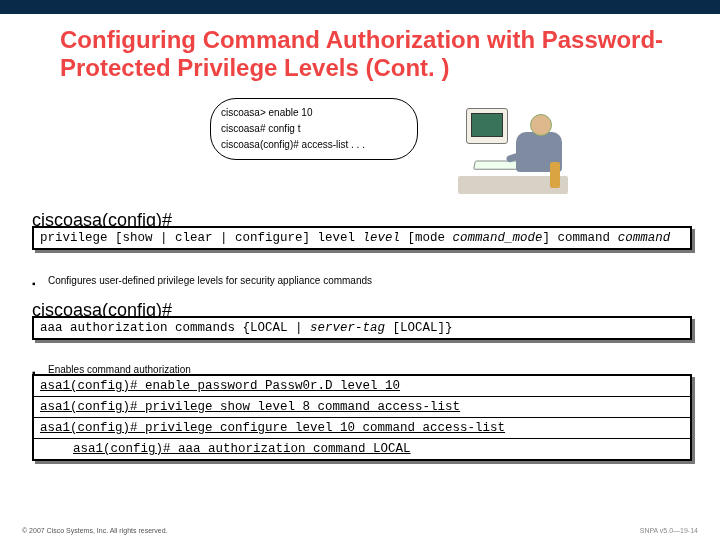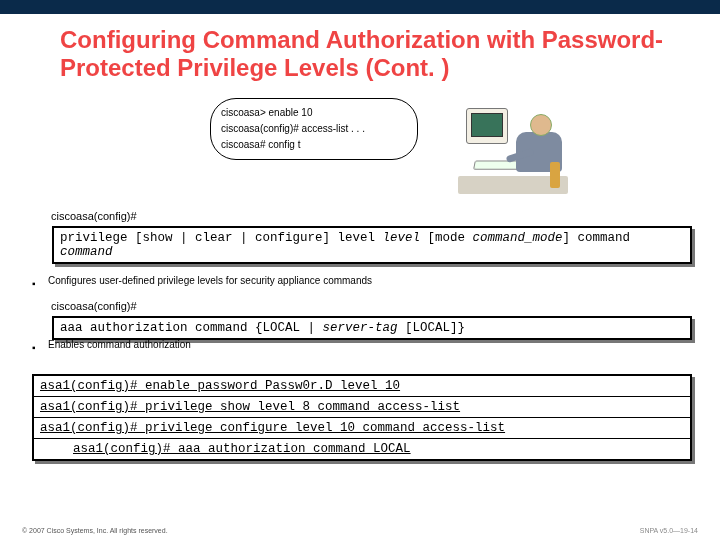--- a/index.html
+++ b/index.html
@@ -10,44 +10,44 @@
   .callout { position: absolute; top: 98px; left: 210px; width: 208px; border: 1.5px solid #000; border-radius: 26px; background: #fff; padding: 6px 10px; font-size: 10px; line-height: 1.6; }
   .illus { position: absolute; top: 108px; left: 458px; width: 110px; height: 90px; }
   .desk { position: absolute; bottom: 4px; left: 0; width: 110px; height: 18px; background: #d7d2c5; border-radius: 2px; }
   .monitor-body { position: absolute; top: 0; left: 8px; width: 42px; height: 36px; background: #f3efe4; border: 1px solid #777; border-radius: 3px; }
   .monitor-screen { position: absolute; top: 4px; left: 4px; right: 4px; bottom: 6px; background: #38735a; border: 1px solid #333; }
   .kb { position: absolute; top: 52px; left: 16px; width: 52px; height: 10px; background: #efe; border: 1px solid #888; transform: perspective(60px) rotateX(25deg); border-radius: 2px; }
   .person-head { position: absolute; top: 6px; left: 72px; width: 22px; height: 22px; background: #dfb98e; border-radius: 50%; border: 1px solid #8a6; }
   .person-body { position: absolute; top: 24px; left: 58px; width: 46px; height: 40px; background: #7e8ba0; border-radius: 10px 10px 4px 4px; }
   .arm { position: absolute; top: 44px; left: 48px; width: 28px; height: 7px; background: #7e8ba0; border-radius: 4px; transform: rotate(-18deg); }
   .chair { position: absolute; top: 54px; left: 92px; width: 10px; height: 26px; background: #d9a441; border-radius: 2px; }
-  .prompt-label { position: absolute; left: 32px; font-size: 11px; font-family: Arial; margin-left: 19px; }
-  .cmd-box { position: absolute; left: 32px; right: 28px; border: 2px solid #000; background: #fff; font-family: "Courier New", monospace; font-size: 12.5px; padding: 3px 6px; box-shadow: 3px 3px 0 #777; margin-left: 20px; }
+  .prompt-label { position: absolute; left: 32px; font-size: 18px; font-family: Arial; }
+  .cmd-box { position: absolute; left: 32px; right: 28px; border: 2px solid #000; background: #fff; font-family: "Courier New", monospace; font-size: 12.5px; padding: 3px 6px; box-shadow: 3px 3px 0 #777; }
   .cmd-box.italic-args i { font-style: italic; }
   .bullet { position: absolute; left: 48px; right: 28px; font-size: 10px; }
   .bullet::before { content: "▪"; position: absolute; left: -16px; color: #000; font-size: 10px; top: 3px; }
   .example-box { position: absolute; left: 32px; right: 28px; border: 2px solid #000; background: #fff; box-shadow: 3px 3px 0 #777; }
   .example-row { font-family: "Courier New", monospace; font-size: 12.5px; padding: 3px 6px; border-bottom: 1px solid #000; }
   .example-row:last-child { border-bottom: none; padding-left: 39px; }
   .footer { position: absolute; bottom: 6px; left: 22px; right: 22px; font-size: 7px; color: #555; display: flex; justify-content: space-between; }
   .footer .right { color: #8a8a8a; }
   i { font-style: italic; }
 </style>
 </head>
 <body>
 
 <div class="slide">
   <div class="topbar"></div>
 
   <h1 class="title">Configuring Command Authorization with Password-Protected Privilege Levels (Cont. )</h1>
 
   <div class="callout">
     <div>ciscoasa&gt; enable 10</div>
+    <div>ciscoasa# config t</div>
     <div>ciscoasa(config)# access-list . . .</div>
-    <div>ciscoasa# config t</div>
   </div>
 
   <div class="illus">
     <div class="desk"></div>
     <div class="monitor-body">
       <div class="monitor-screen"></div>
     </div>
     <div class="kb"></div>
     <div class="person-body"></div>
     <div class="arm"></div>
@@ -57,24 +57,24 @@
 
   <div class="prompt-label" style="top:210px;">ciscoasa(config)#</div>
   <div class="cmd-box italic-args" style="top:226px;">
     <span>privilege [show | clear | configure] level </span><i>level</i><span> [mode </span><i>command_mode</i><span>] command </span><i>command</i>
   </div>
 
   <div class="bullet" style="top:275px;">Configures user-defined privilege levels for security appliance commands</div>
 
   <div class="prompt-label" style="top:300px;">ciscoasa(config)#</div>
   <div class="cmd-box italic-args" style="top:316px;">
-    <span>aaa authorization command {LOCAL | </span><i>server-tag</i><span> [LOCAL]}</span>
+    <span>aaa authorization commands {LOCAL | </span><i>server-tag</i><span> [LOCAL]}</span>
   </div>
 
-  <div class="bullet" style="top:339px;">Enables command authorization</div>
+  <div class="bullet" style="top:364px;">Enables command authorization</div>
 
   <div class="example-box" style="top:374px;text-decoration:underline;">
     <div class="example-row">asa1(config)# enable password Passw0r.D level 10</div>
     <div class="example-row">asa1(config)# privilege show level 8 command access-list</div>
     <div class="example-row">asa1(config)# privilege configure level 10 command access-list</div>
     <div class="example-row">asa1(config)# aaa authorization command LOCAL</div>
   </div>
 
   <div class="footer">
     <span>© 2007 Cisco Systems, Inc. All rights reserved.</span>

